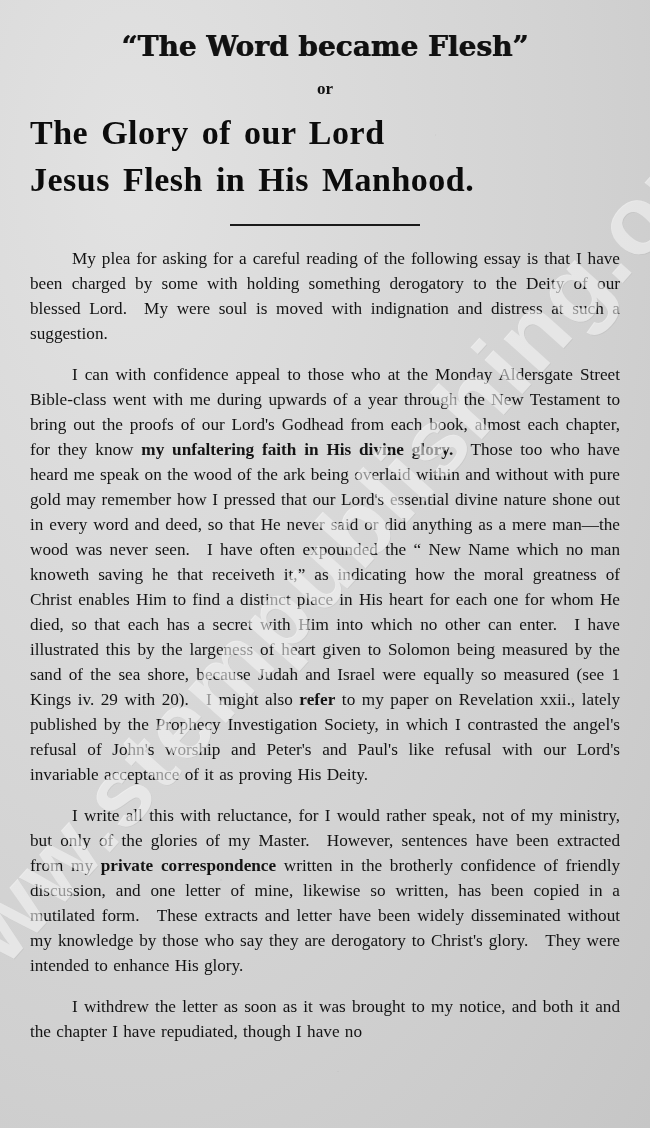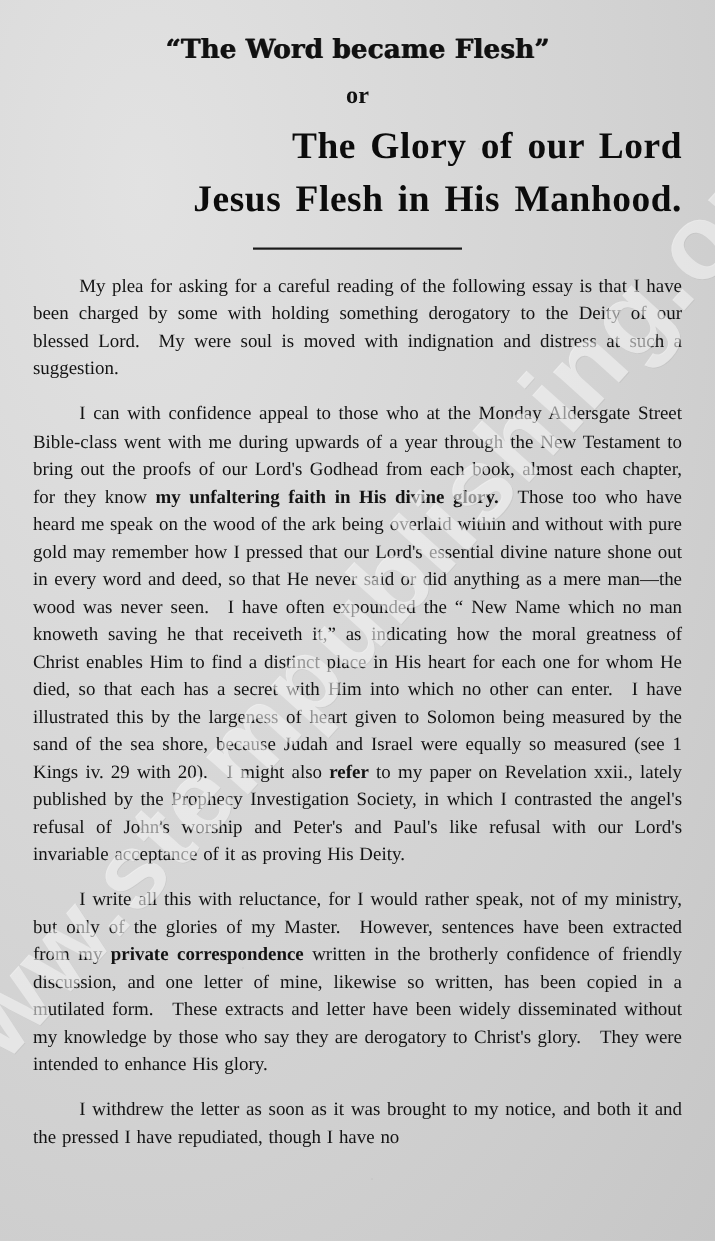--- a/index.html
+++ b/index.html
@@ -58,38 +58,38 @@
   }
   #content {
     position: relative;
     z-index: 2;
     padding: 24px 30px 0 30px;
   }
   .title-blackletter {
     text-align: center;
     font-family: "DejaVu Serif", serif;
     font-weight: bold;
-    font-size: 24px;
+    font-size: 28px;
     letter-spacing: 0px;
     color: #111;
     margin: 8px 0 0 0;
     line-height: 1.1;
     font-style: normal;
     text-shadow: 0.6px 0 0 rgba(0,0,0,0.75), -0.4px 0 0 rgba(0,0,0,0.35);
   }
   .title-or {
     text-align: center;
     font-family: "Liberation Serif", serif;
     font-weight: bold;
-    font-size: 22px;
+    font-size: 17px;
     color: #111;
     margin: 16px 0 12px 0;
   }
   .title-main {
-    text-align: right;
+    text-align: left;
     font-family: "Liberation Serif", serif;
     font-weight: bold;
     font-size: 34px;
     line-height: 1.28;
     color: #0c0c0c;
     margin: 0 0 4px 0;
     letter-spacing: 0.5px;
     word-spacing: 4px;
   }
   .rule {
@@ -136,17 +136,17 @@
 
     <h2 class="title-main">The Glory of our Lord</h2>
     <h2 class="title-main">Jesus Flesh in His Manhood.</h2>
 
     <div class="rule"></div>
 
     <div id="body-text">
         <p class="body"><span>My plea for asking for a careful reading of the following essay is that I have been charged by some with holding something derogatory to the Deity of our blessed Lord. My were soul is moved with indignation and distress at such a suggestion.</span></p>
         <p class="body"><span>I can with confidence appeal to those who at the Monday Aldersgate Street Bible-class went with me during upwards of a year through the New Testament to bring out the proofs of our Lord's Godhead from each book, almost each chapter, for they know </span><b>my unfaltering faith in His divine glory.</b><span> Those too who have heard me speak on the wood of the ark being overlaid within and without with pure gold may remember how I pressed that our Lord's essential divine nature shone out in every word and deed, so that He never said or did anything as a mere man—the wood was never seen. I have often expounded the “ New Name which no man knoweth saving he that receiveth it,” as indicating how the moral greatness of Christ enables Him to find a distinct place in His heart for each one for whom He died, so that each has a secret with Him into which no other can enter. I have illustrated this by the largeness of heart given to Solomon being measured by the sand of the sea shore, because Judah and Israel were equally so measured (see 1 Kings iv. 29 with 20). I might also </span><b>refer</b><span> to my paper on Revelation xxii., lately published by the Prophecy Investigation Society, in which I contrasted the angel's refusal of John's worship and Peter's and Paul's like refusal with our Lord's invariable acceptance of it as proving His Deity.</span></p>
         <p class="body"><span>I write all this with reluctance, for I would rather speak, not of my ministry, but only of the glories of my Master. However, sentences have been extracted from my </span><b>private correspondence</b><span> written in the brotherly confidence of friendly discussion, and one letter of mine, likewise so written, has been copied in a mutilated form. These extracts and letter have been widely disseminated without my knowledge by those who say they are derogatory to Christ's glory. They were intended to enhance His glory.</span></p>
-        <p class="body clipped"><span>I withdrew the letter as soon as it was brought to my notice, and both it and the pressed I have repudiated, though I have no</span></p>
+        <p class="body clipped"><span>I withdrew the letter as soon as it was brought to my notice, and both it and the chapter I have repudiated, though I have no</span></p>
       </div>
 
   </div>
 </div>
 
 </body></html>

